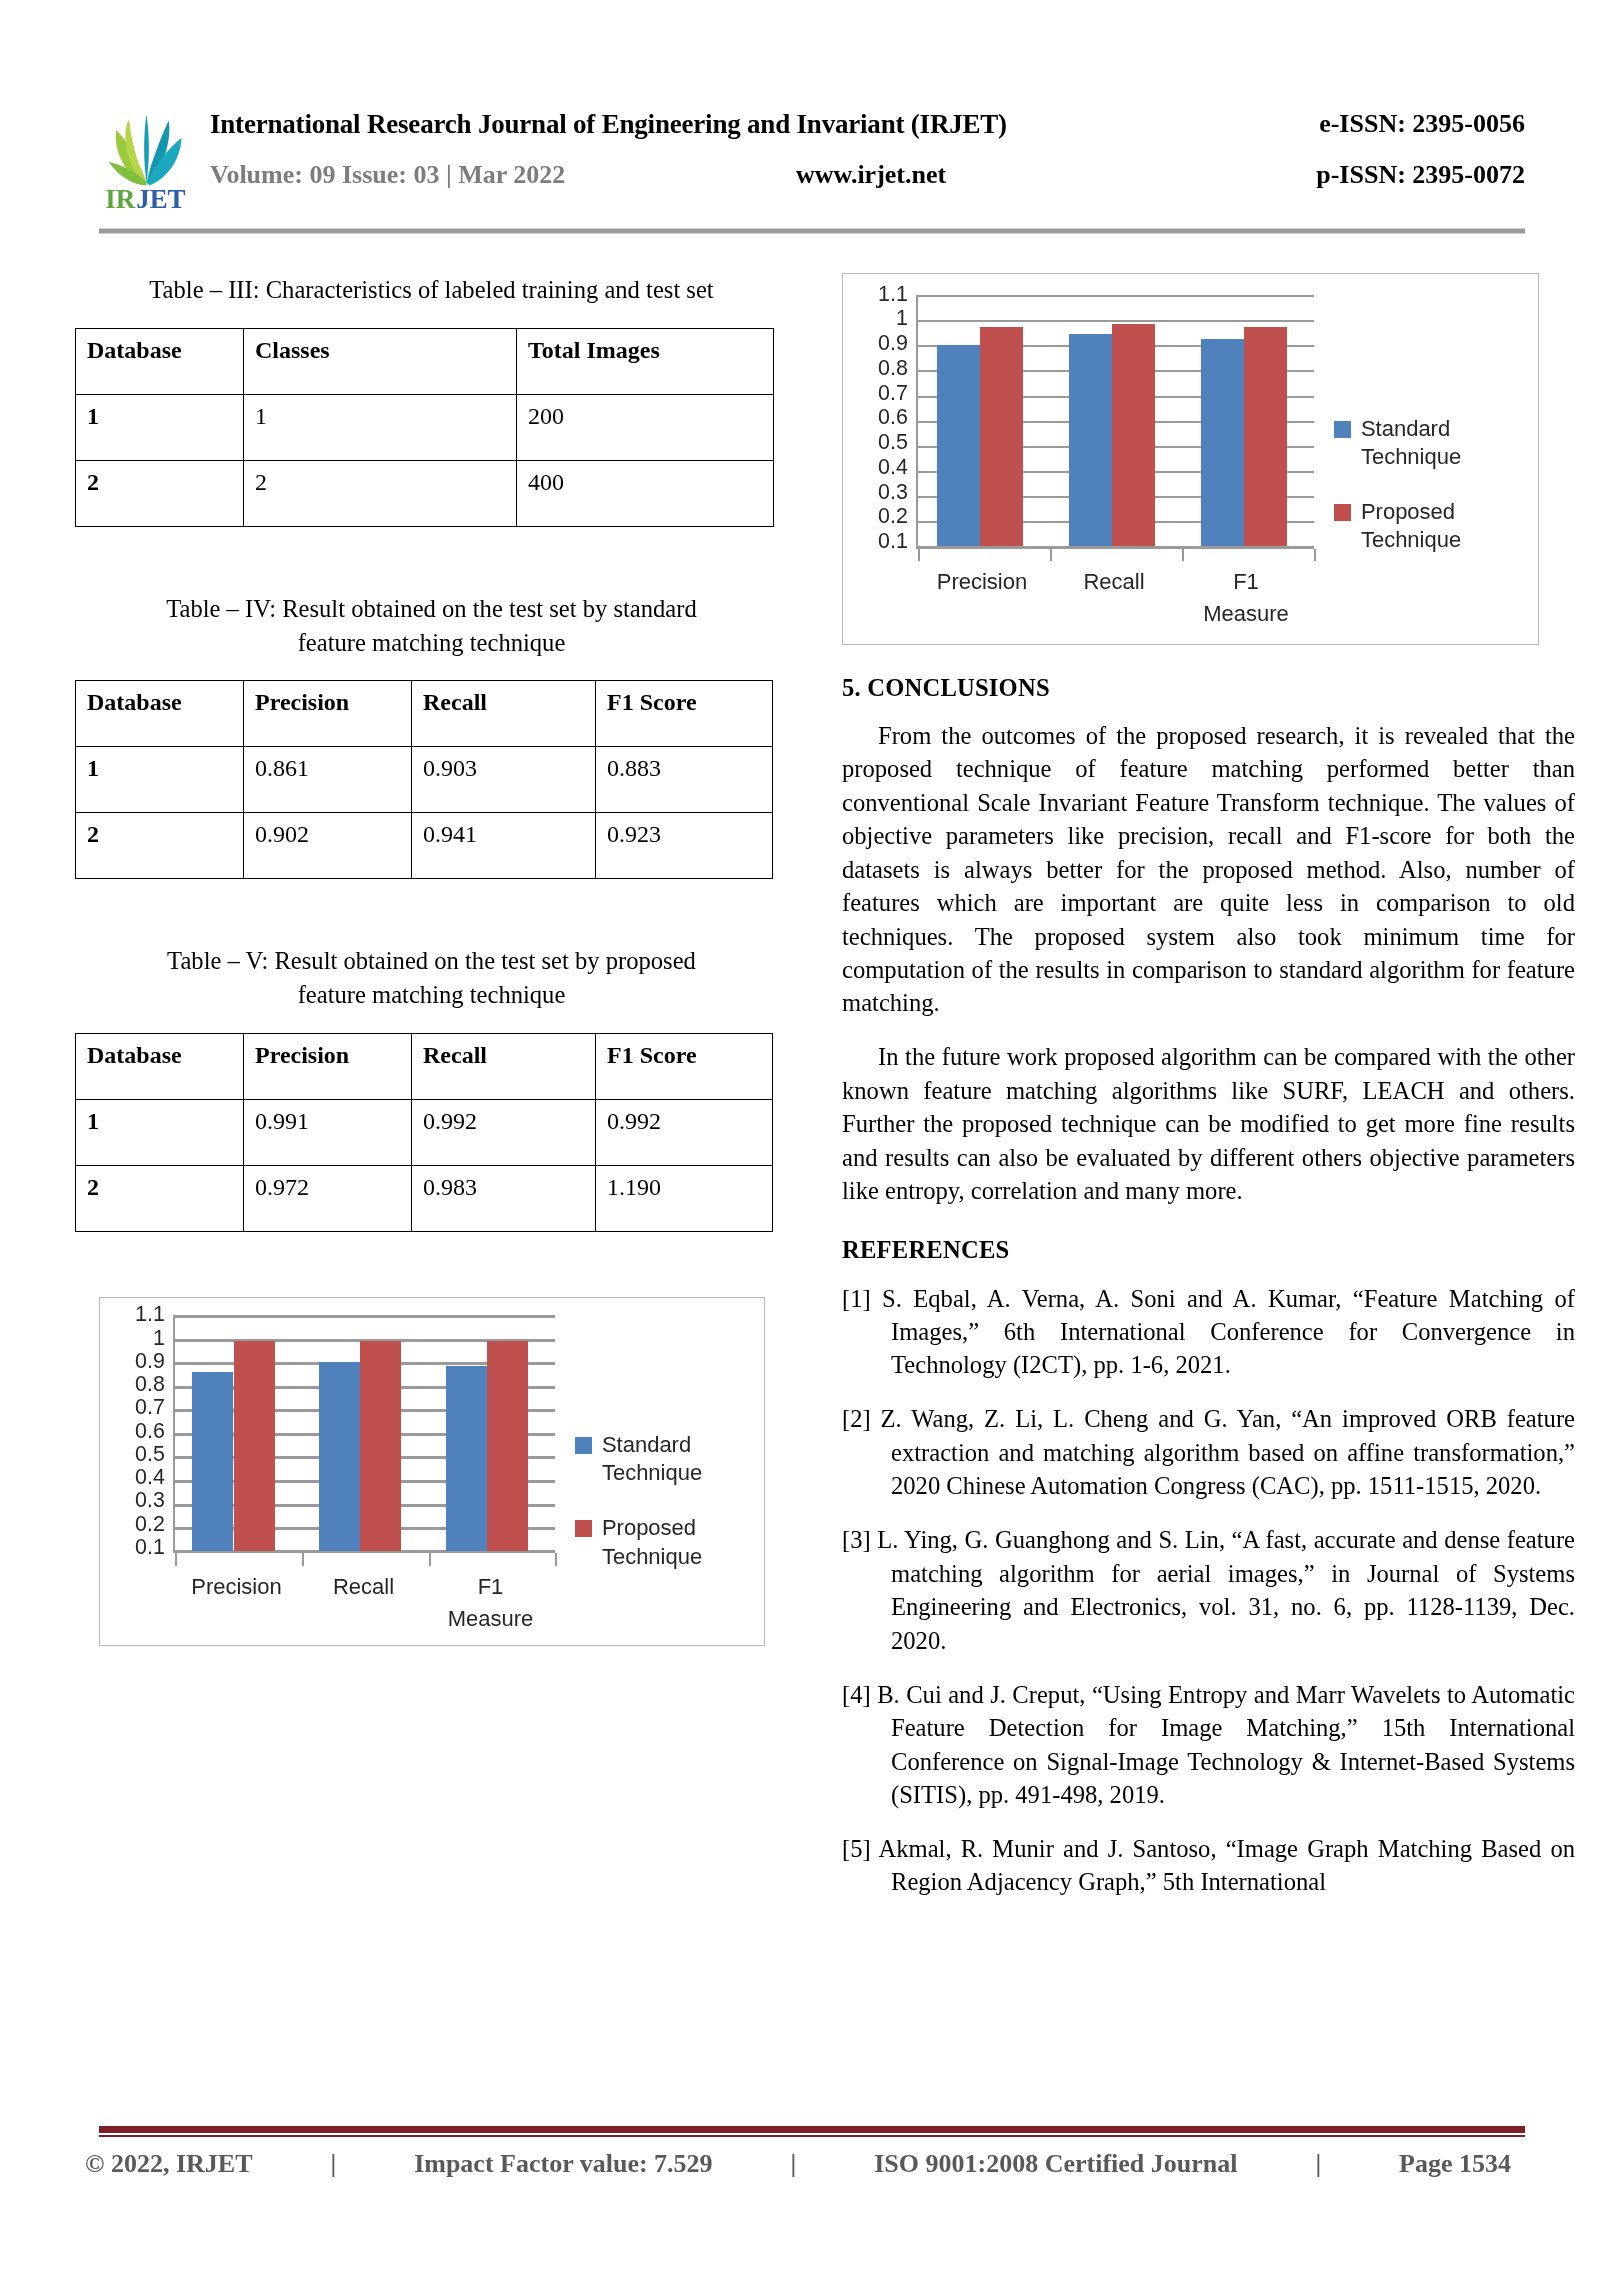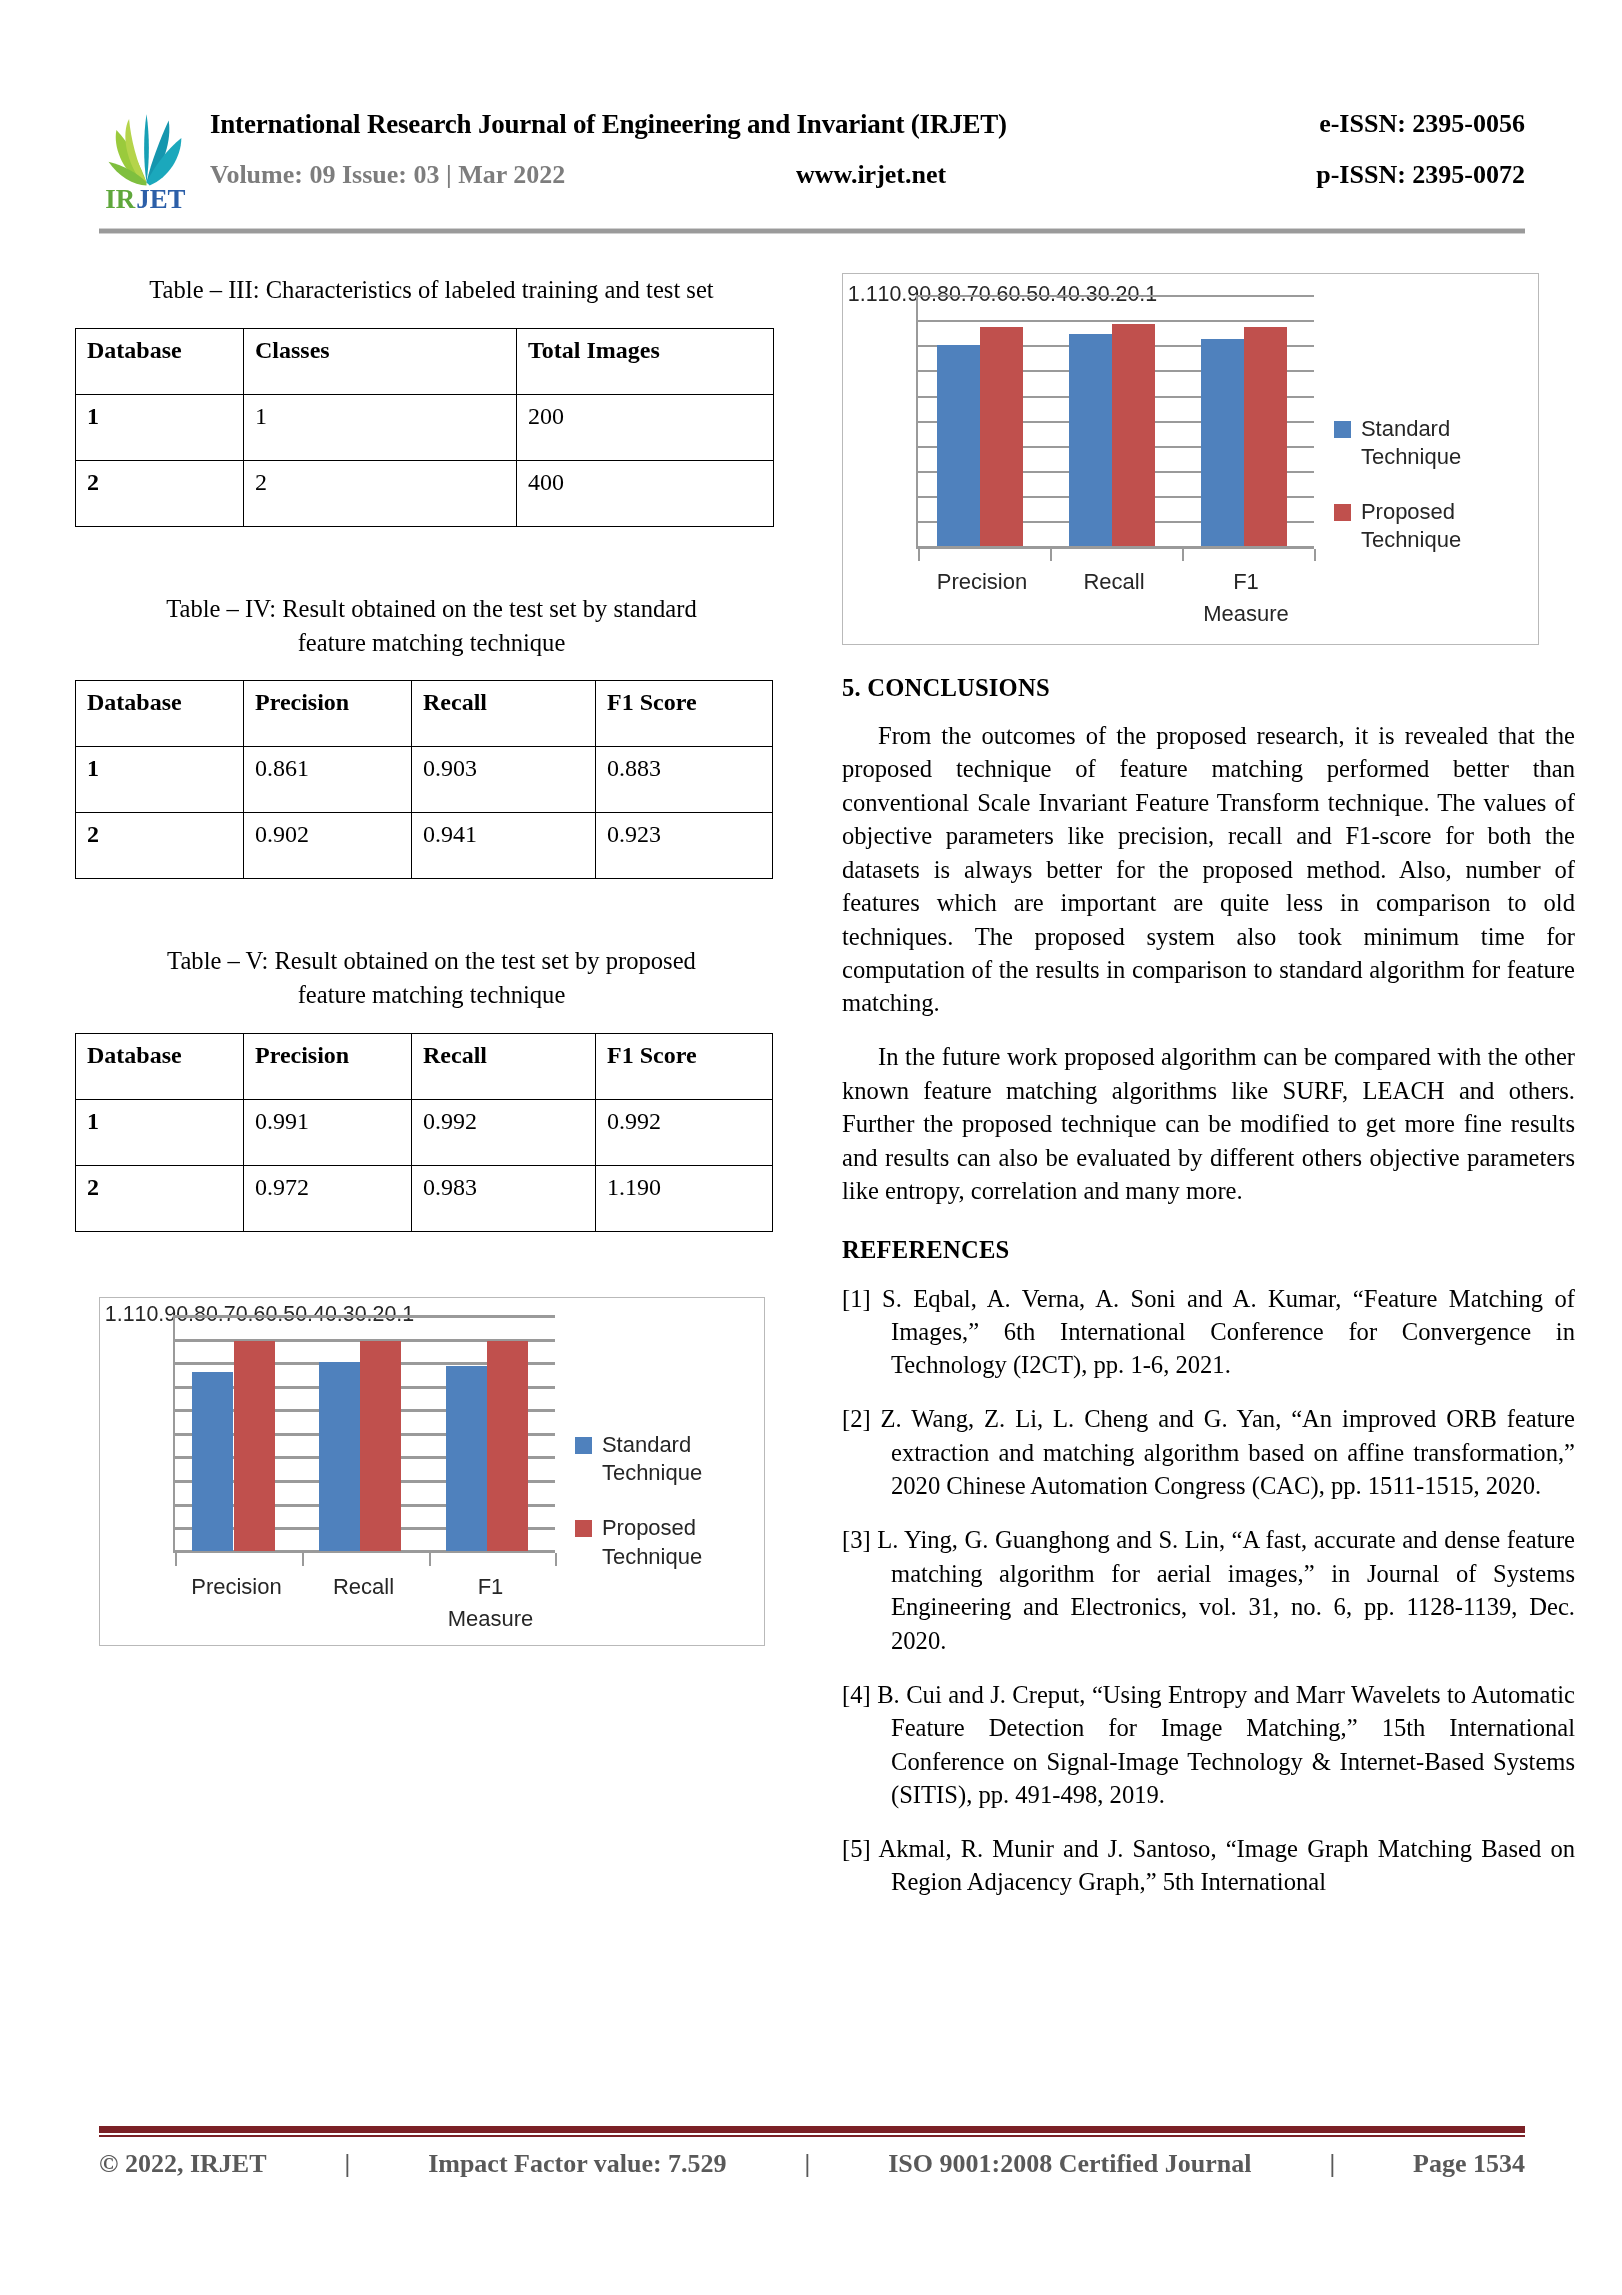--- a/index.html
+++ b/index.html
@@ -87,21 +87,21 @@
     box-sizing:border-box;
     position:relative;
   }
   .chart-box.left  { width:666px; height:349px; margin-left:24px; }
   .chart-box.right { width:697px; height:372px; margin-left:0px; }
 
   .chart-inner { position:absolute; left:0; top:0; right:0; bottom:0; }
 
   .y-labels {
     position:absolute; left:6.3px; top:9.5px;
-    width:57px; display:flex; flex-direction:row;
+    width:57px; display:flex; flex-direction:column;
     justify-content:space-between;
     font-family:"Liberation Sans", sans-serif;
     font-size:21.4px; color:#262626; text-align:right;
   }
   .y-labels span { line-height:1; display:block; }
 
   .plot {
     position:absolute;
     border-left:2.4px solid #9a9a9a;
     overflow:visible;
@@ -162,21 +162,21 @@
     padding-left:49px; text-indent:-49px;
   }
 
   
   .footer-rule {
     position:absolute; left:99px; top:2126px; width:1426px; height:11px;
   }
   .footer-rule .bar1 { position:absolute; left:0; top:0; width:100%; height:7.1px; background:#7B2126; }
   .footer-rule .bar2 { position:absolute; left:0; top:8.7px; width:100%; height:2.4px; background:#7B2126; }
   .footer {
-    position:absolute; left:99px; top:2149px; width:1426px;
+    position:absolute; left:85px; top:2149px; width:1426px;
     display:flex; align-items:center; justify-content:space-between;
     font-weight:bold; font-size:26px; color:#595959;
     font-family:"Liberation Serif", serif;
   }
   .footer .sep { color:#595959; }
 </style>
 </head>
 <body>
 
 <div class="page">

